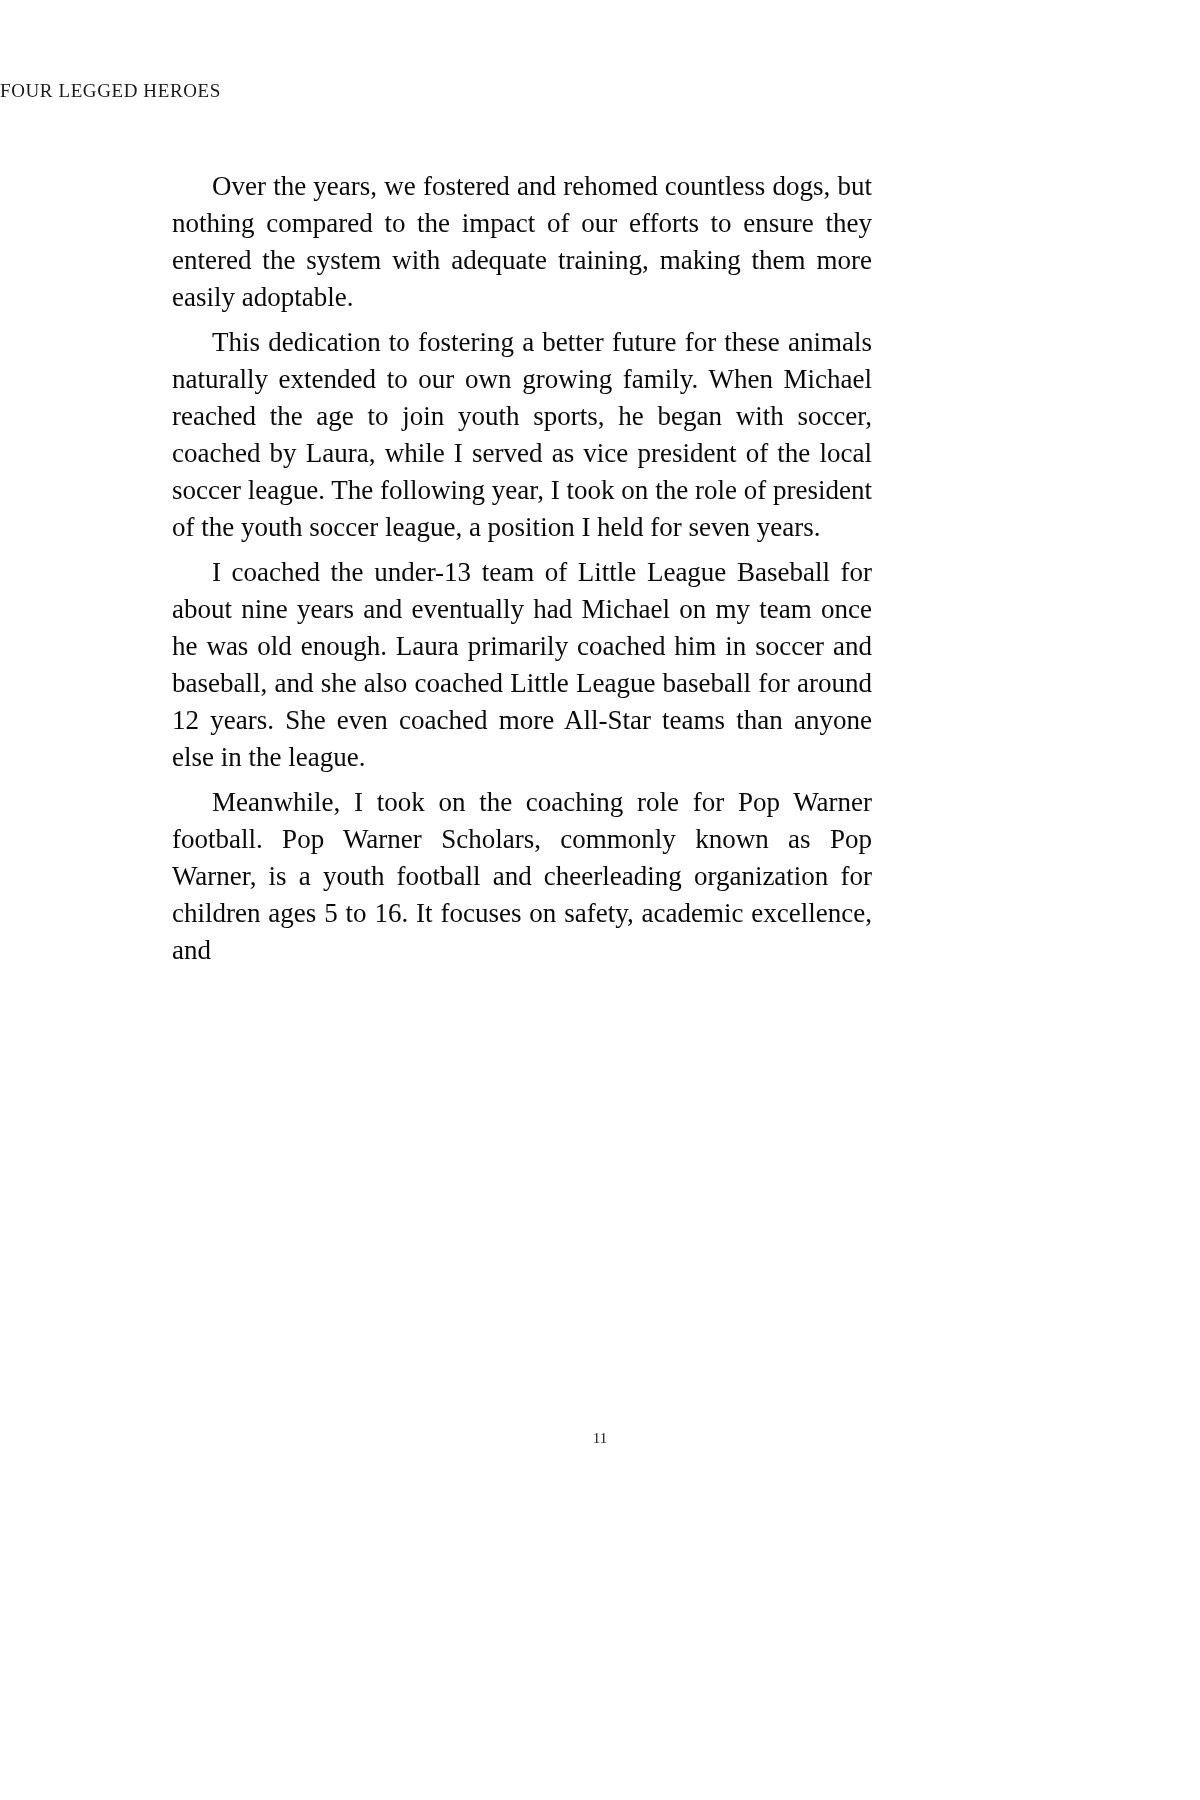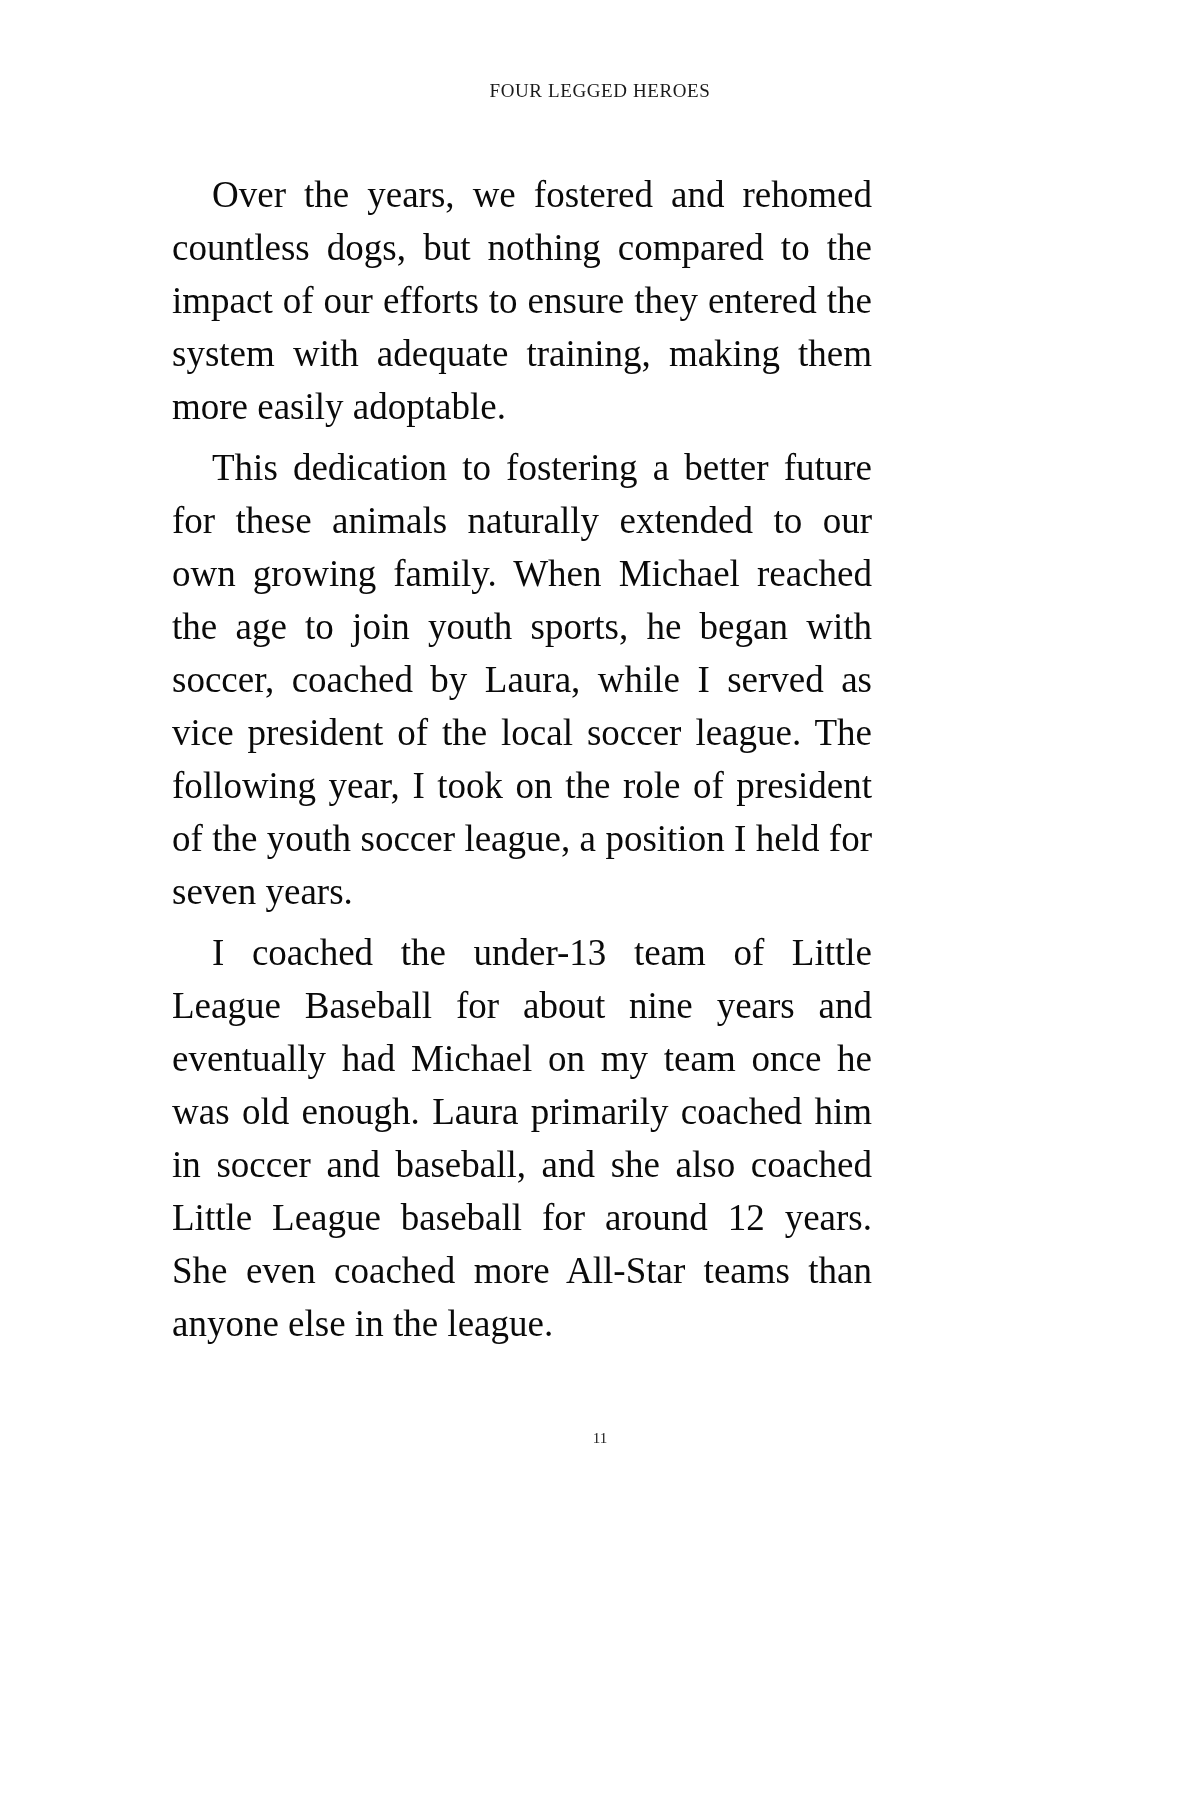--- a/index.html
+++ b/index.html
@@ -19,40 +19,40 @@
     margin: 0 auto;
     background: #ffffff;
     box-sizing: border-box;
     overflow: hidden;
   }
   .running-header {
     position: absolute;
     top: 80px;
     left: 0;
     right: 0;
-    text-align: center;
+    text-align: left;
     font-size: 19px;
     letter-spacing: 0.6px;
     color: #1a1a1a;
     font-variant: normal;
     text-transform: uppercase;
   }
   .text-block {
     position: absolute;
     top: 168px;
     left: 172px;
     width: 700px;
   }
   .para {
     margin: 0 0 8px 0;
     text-align: justify;
     text-justify: inter-word;
     text-indent: 40px;
-    font-size: 37px;
-    line-height: 53px;
+    font-size: 27px;
+    line-height: 37px;
     color: #0a0a0a;
     hyphens: none;
     -webkit-hyphens: none;
   }
   .para:last-child {
     margin-bottom: 0;
   }
   
   .para.open-end {
     text-align-last: left;
@@ -71,17 +71,18 @@
 <body>
 
 <div class="page">
 
   <div class="running-header">FOUR LEGGED HEROES</div>
 
   <div class="text-block">
     <p class="para">Over the years, we fostered and rehomed countless dogs, but nothing compared to the impact of our efforts to ensure they entered the system with adequate training, making them more easily adoptable.</p>
     <p class="para">This dedication to fostering a better future for these animals naturally extended to our own growing family. When Michael reached the age to join youth sports, he began with soccer, coached by Laura, while I served as vice president of the local soccer league. The following year, I took on the role of president of the youth soccer league, a position I held for seven years.</p>
     <p class="para">I coached the under-13 team of Little League Baseball for about nine years and eventually had Michael on my team once he was old enough. Laura primarily coached him in soccer and baseball, and she also coached Little League baseball for around 12 years. She even coached more All-Star teams than anyone else in the league.</p>
+    <p class="para open-end">Meanwhile, I took on the coaching role for Pop Warner football. Pop Warner Scholars, commonly known as Pop Warner, is a youth football and cheerleading organization for children ages 5 to 16. It focuses on safety, academic excellence, and</p>
   </div>
 
   <div class="folio">11</div>
 
 </div>
 
 </body></html>

